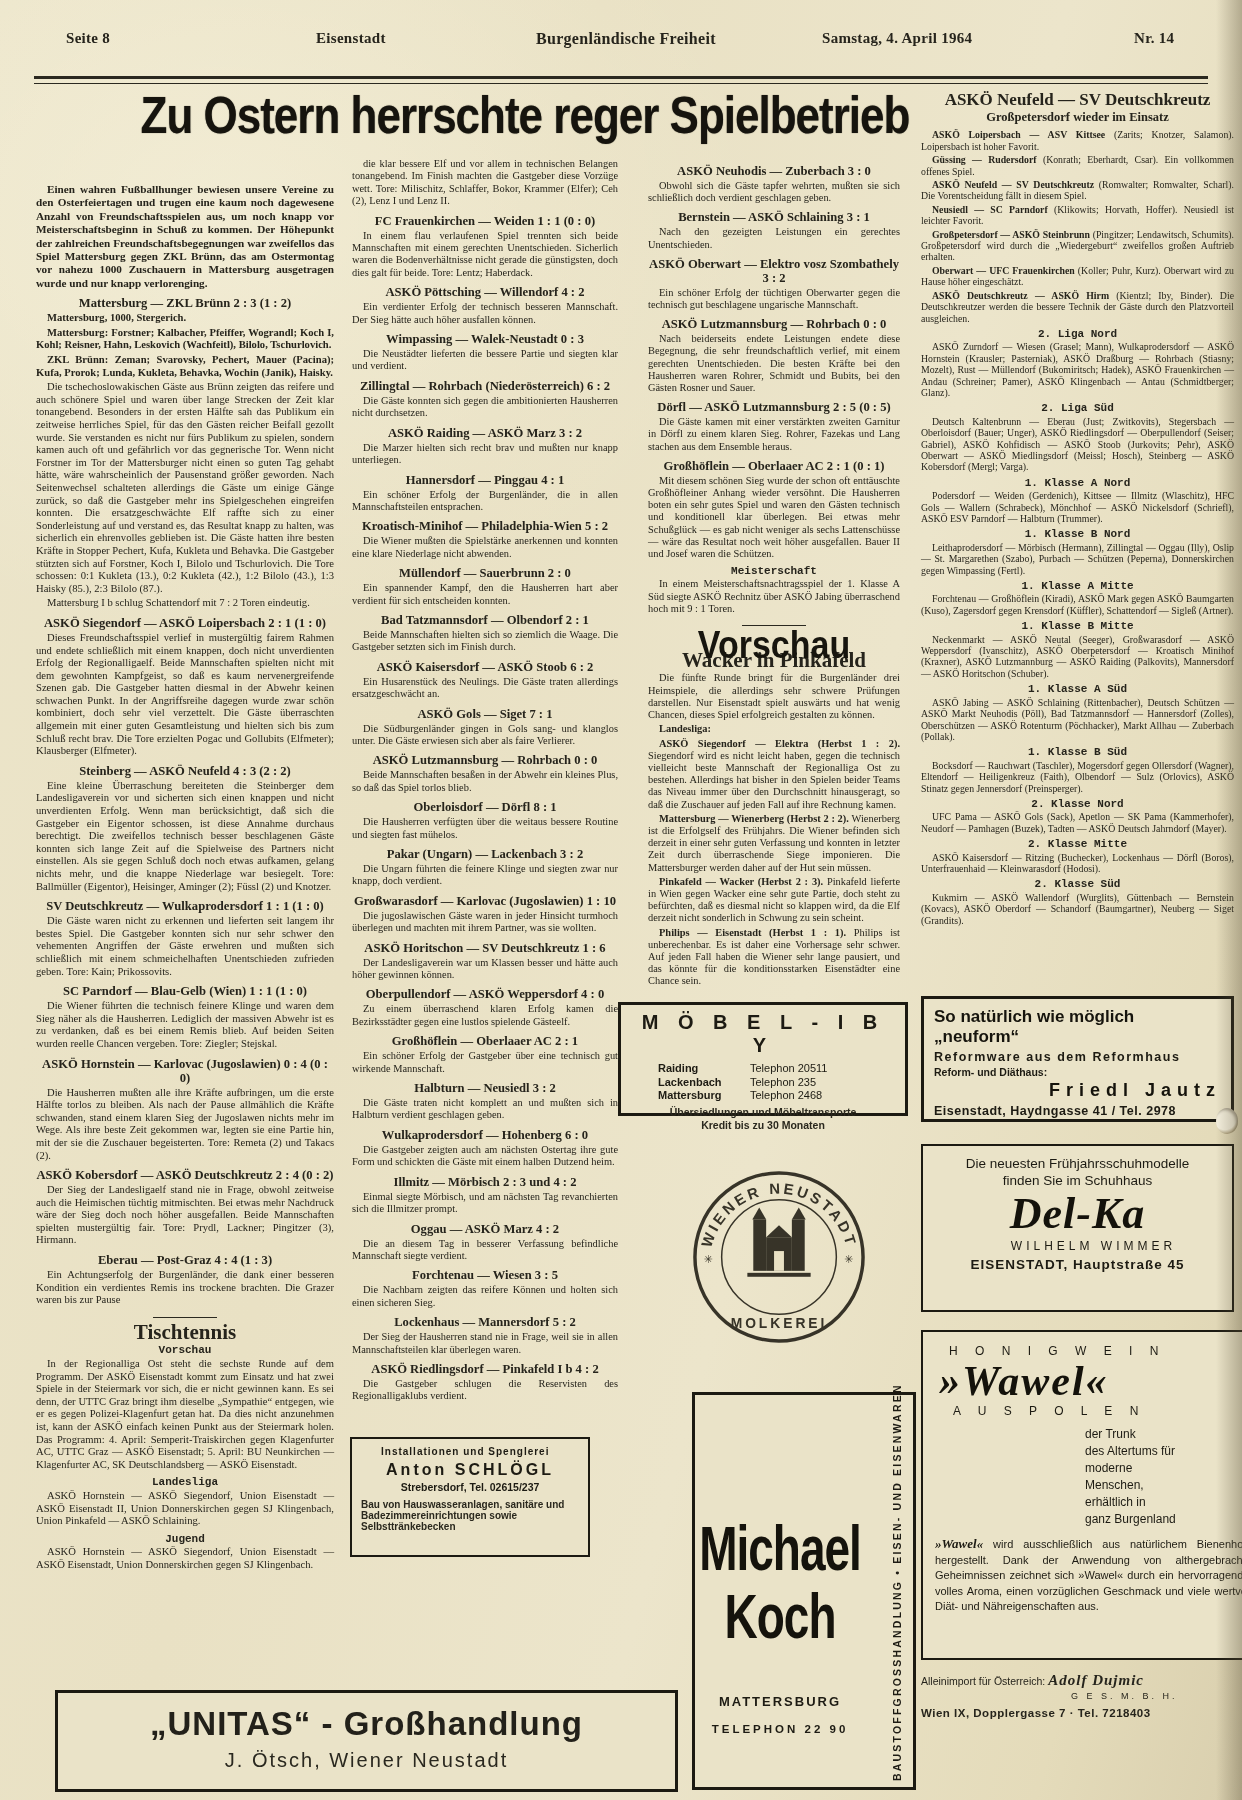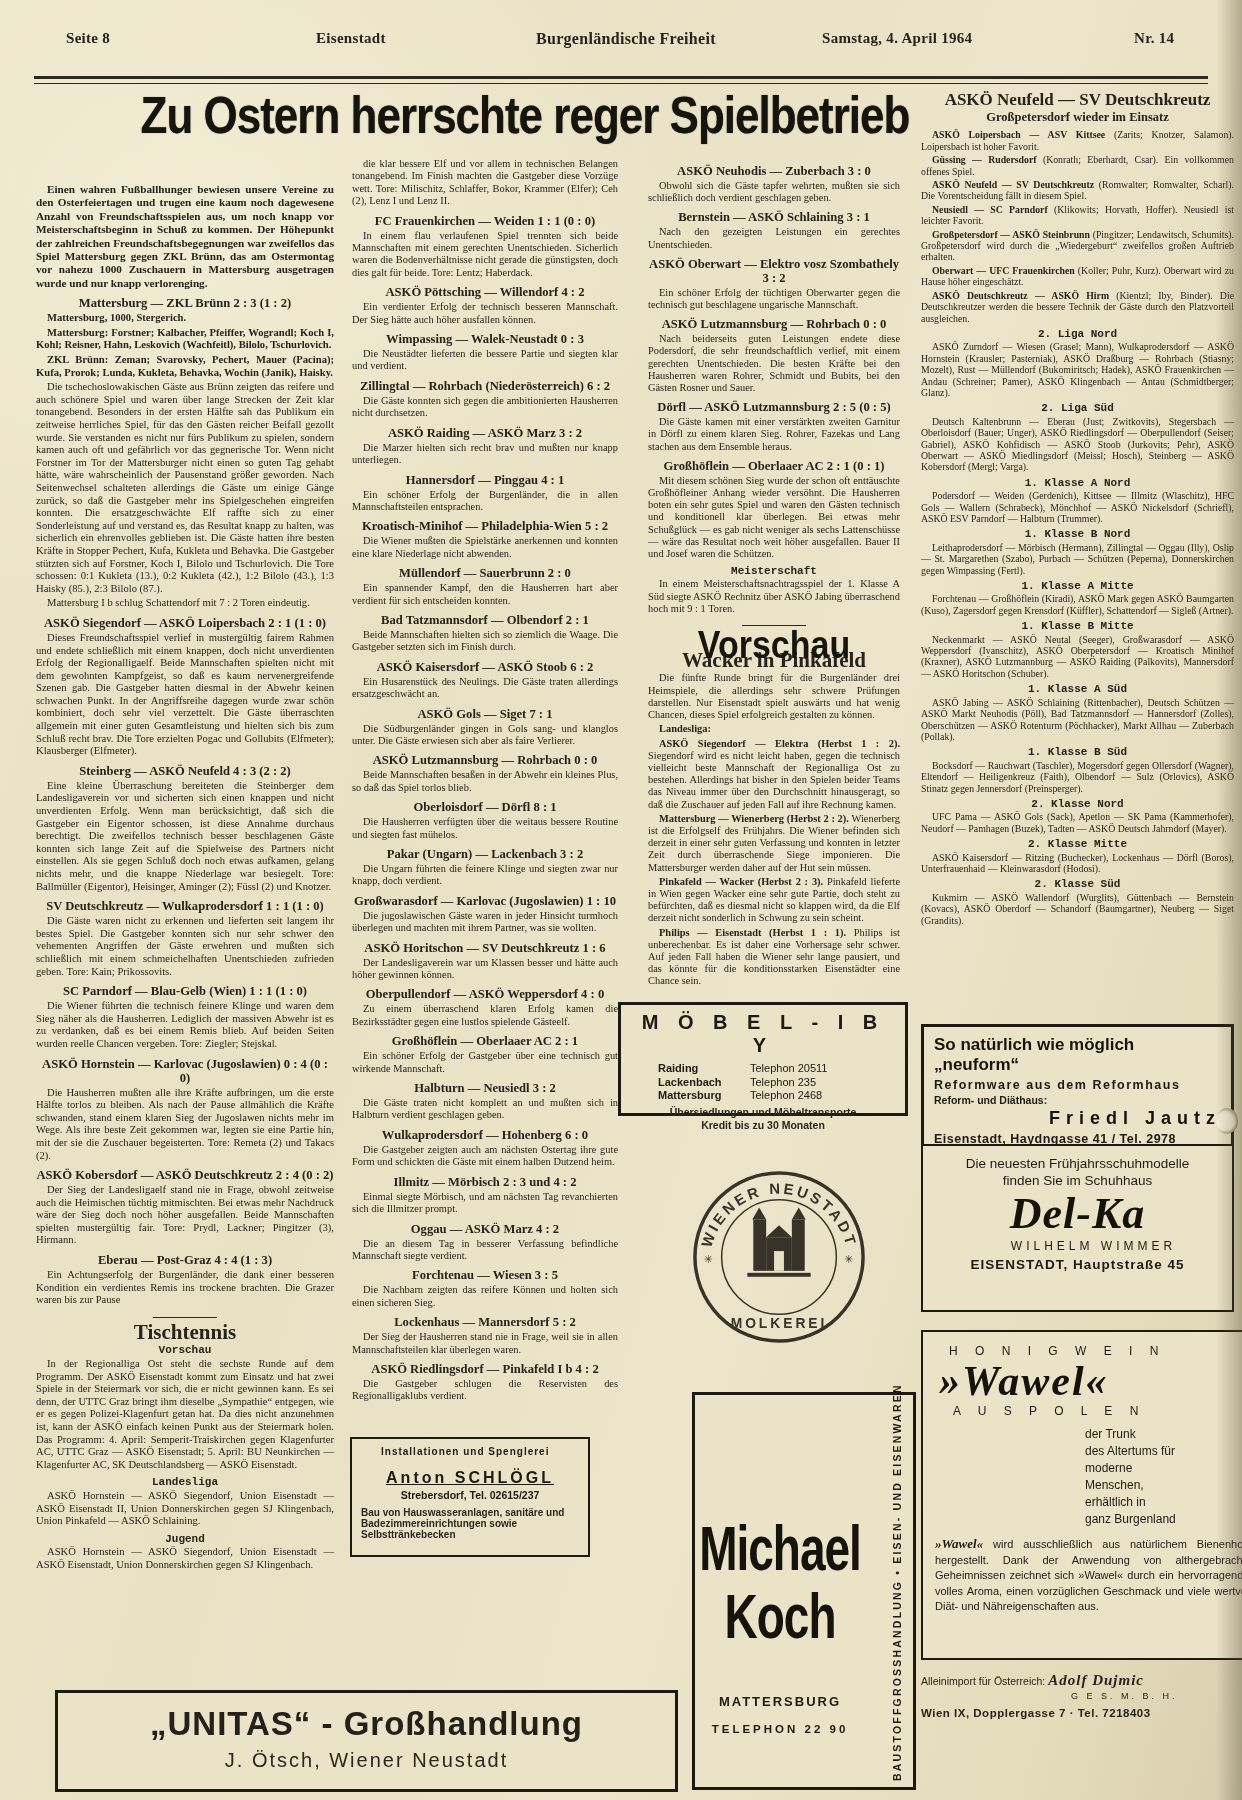--- a/index.html
+++ b/index.html
@@ -57,21 +57,21 @@
   .mi-row { display:flex; width:210px; margin:0 auto; font-size:11px; line-height:13.5px; }
   .mi-place { font-weight:bold; width:92px; }
   .mi-lines { margin-top:3px; text-align:center; font-size:10.5px; line-height:13px; font-weight:bold; color:#2a281e;}
 
   
   #stamp { position:absolute; left:690px; top:1168px; width:178px; height:178px; opacity:.92; }
 
   
   #ad-schloegl { left:350px; top:1437px; width:240px; height:120px; padding:7px 9px; border-width:2.5px;}
   .sch-top { font-size:10px; font-weight:bold; letter-spacing:1px;padding-left:20px; }
-  .sch-name { text-align:center; font-size:16px; font-weight:bold; letter-spacing:3px; margin-top:12px;text-decoration:underline;}
+  .sch-name { text-align:center; font-size:16px; font-weight:bold; letter-spacing:3px; margin-top:4px;}
   .sch-addr { text-align:center; font-size:10.5px; font-weight:bold; margin:2px 0 6px; }
   .sch-body { font-size:10px; line-height:11px; font-weight:bold; color:#2a281e; }
 
   
   #ad-unitas { left:55px; top:1690px; width:623px; height:102px; border-width:3.5px; text-align:center; }
   .uni-1 { font-size:33px; font-weight:bold; letter-spacing:1px; margin-top:12px; color:#23211a;}
   .uni-2 { font-size:20px; letter-spacing:2px; margin-top:6px; color:#2a281f; }
 
   
   #ad-koch { left:692px; top:1392px; width:224px; height:398px; border-width:3px; }
@@ -80,21 +80,21 @@
     transform:scaleY(1.35); transform-origin:top center; color:#15130c;}
   .koch-city { position:absolute; left:0; bottom:78px; width:170px; text-align:center;
     font-weight:bold; font-size:13px; letter-spacing:2px; }
   .koch-phone { position:absolute; left:0; bottom:52px; width:170px; text-align:center;
     font-weight:bold; font-size:11.5px; letter-spacing:3px; }
   .koch-vert { position:absolute; right:10px; top:12px; height:374px;
     writing-mode:vertical-rl; transform:rotate(180deg); font-weight:bold; font-size:10.5px;
     letter-spacing:2.2px; white-space:nowrap; }
 
   
-  #ad-neuform { left:921px; top:1024px; width:313px; height:126px; padding:8px 10px; border-width:3.5px;}
+  #ad-neuform { left:921px; top:996px; width:313px; height:126px; padding:8px 10px; border-width:3.5px;}
   .nf-1 { font-size:17px; font-weight:bold; letter-spacing:0; color:#16140d; }
   .nf-2 { font-size:12.5px; font-weight:bold; letter-spacing:1.5px; margin-top:3px; }
   .nf-3 { font-size:10.5px; font-weight:bold; margin-top:2px; }
   .nf-name { text-align:right; font-size:18px; font-weight:bold; letter-spacing:6px; margin-top:2px; color:#15130c;}
   .nf-addr { font-size:12.5px; font-weight:bold; letter-spacing:.5px; margin-top:3px; }
 
   
   #ad-delka { left:921px; top:1144px; width:313px; height:168px; text-align:center; padding-top:10px; border-width:2.5px;}
   .dk-1 { font-size:13.5px; }
   .dk-2 { font-size:13.5px; margin-top:2px; }
@@ -218,21 +218,21 @@
       <p class="body">Die Gastgeber schlugen die Reservisten des Regionalligaklubs verdient.</p>
     </div>
   <div class="col" id="col3">
       <h3 class="match">ASKÖ Neuhodis — Zuberbach 3 : 0</h3>
       <p class="body">Obwohl sich die Gäste tapfer wehrten, mußten sie sich schließlich doch verdient geschlagen geben.</p>
       <h3 class="match">Bernstein — ASKÖ Schlaining 3 : 1</h3>
       <p class="body">Nach den gezeigten Leistungen ein gerechtes Unentschieden.</p>
       <h3 class="match">ASKÖ Oberwart — Elektro vosz Szombathely 3 : 2</h3>
       <p class="body">Ein schöner Erfolg der tüchtigen Oberwarter gegen die technisch gut beschlagene ungarische Mannschaft.</p>
       <h3 class="match">ASKÖ Lutzmannsburg — Rohrbach 0 : 0</h3>
-      <p class="body">Nach beiderseits guten Leistungen endete diese Podersdorf, die sehr freundschaftlich verlief, mit einem gerechten Unentschieden. Die besten Kräfte bei den Hausherren waren Rohrer, Schmidt und Bubits, bei den Gästen Rosner und Sauer.</p>
+      <p class="body">Nach beiderseits endete Leistungen endete diese Begegnung, die sehr freundschaftlich verlief, mit einem gerechten Unentschieden. Die besten Kräfte bei den Hausherren waren Rohrer, Schmidt und Bubits, bei den Gästen Rosner und Sauer.</p>
       <h3 class="match">Dörfl — ASKÖ Lutzmannsburg 2 : 5 (0 : 5)</h3>
       <p class="body">Die Gäste kamen mit einer verstärkten zweiten Garnitur in Dörfl zu einem klaren Sieg. Rohrer, Fazekas und Lang stachen aus dem Ensemble heraus.</p>
       <h3 class="match">Großhöflein — Oberlaaer AC 2 : 1 (0 : 1)</h3>
       <p class="body">Mit diesem schönen Sieg wurde der schon oft enttäuschte Großhöfleiner Anhang wieder versöhnt. Die Hausherren boten ein sehr gutes Spiel und waren den Gästen technisch und konditionell klar überlegen. Bei etwas mehr Schußglück — es gab nicht weniger als sechs Lattenschüsse — wäre das Resultat noch weit höher ausgefallen. Bauer II und Josef waren die Schützen.</p>
       <h4 class="sub">Meisterschaft</h4>
       <p class="body">In einem Meisterschaftsnachtragsspiel der 1. Klasse A Süd siegte ASKÖ Rechnitz über ASKÖ Jabing überraschend hoch mit 9 : 1 Toren.</p>
       <div class="rule"></div>
       <div class="bigh">Vorschau</div>
       <div class="medh">Wacker in Pinkafeld</div>
       <p class="body">Die fünfte Runde bringt für die Burgenländer drei Heimspiele, die allerdings sehr schwere Prüfungen darstellen. Nur Eisenstadt spielt auswärts und hat wenig Chancen, dieses Spiel erfolgreich gestalten zu können.</p>

